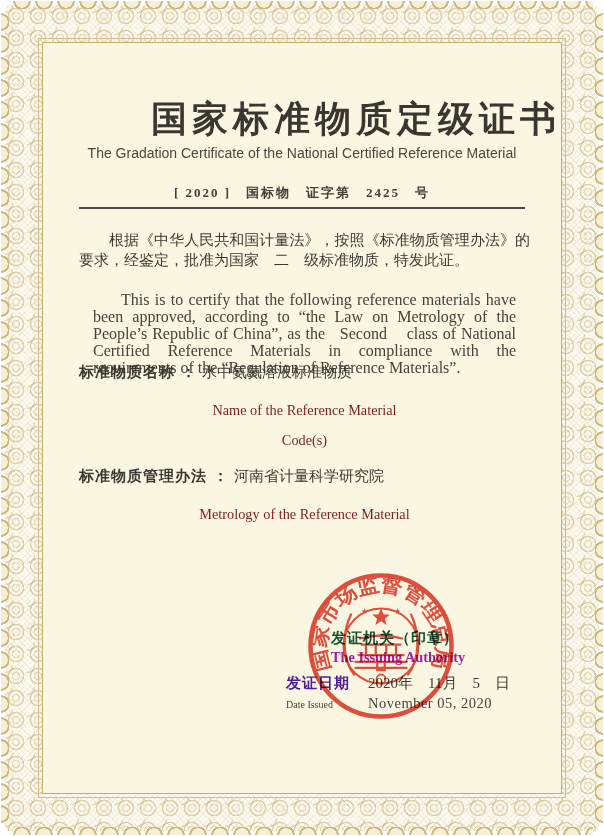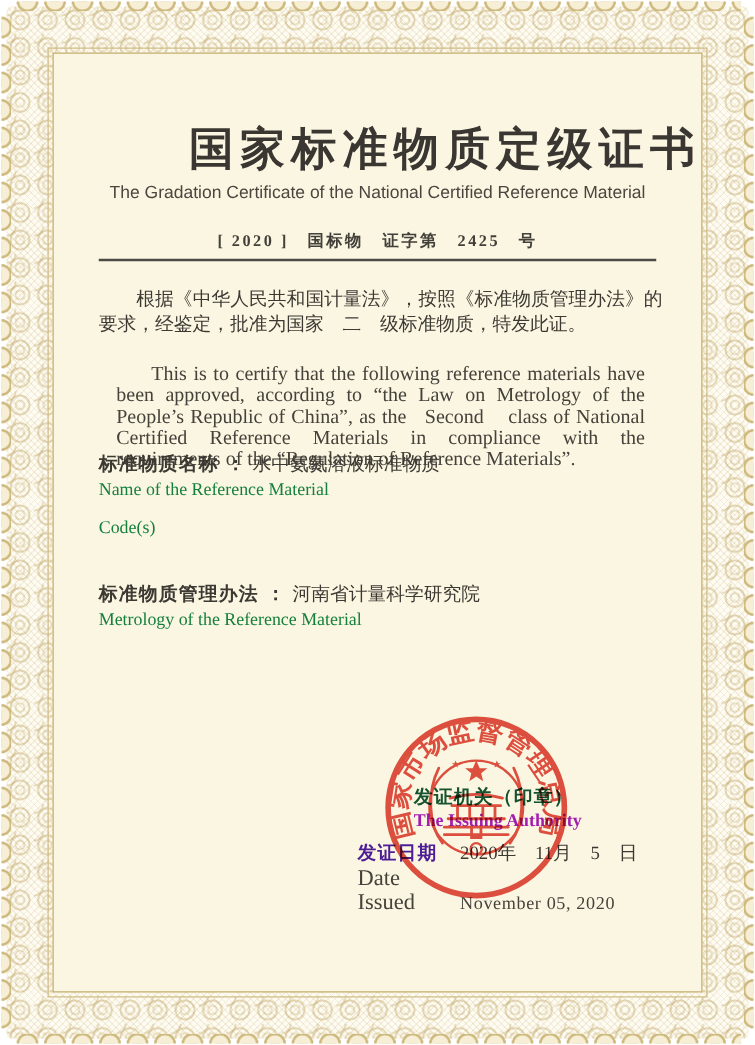--- a/index.html
+++ b/index.html
@@ -64,31 +64,31 @@
   .para-en{
     position:absolute;top:235px;left:36px;right:31px;margin:14px;
     font-size:16px;line-height:16.9px;text-align:justify;text-indent:28px;color:#45423c;
   }
 
   .field{position:absolute;left:36px;right:31px;}
   .f0{top:320px}.f1{top:369px}.f2{top:424px}
   .field-line{font-size:15px;line-height:19px;color:#3c3933;}
   .flabel{font-weight:bold;letter-spacing:1px;}
   .fsep{padding:0 6px;font-weight:bold;}
-  .field-en{font-size:14.3px;line-height:18px;margin-top:1px;color:#15803d;}
+  .field-en{font-size:14.3px;line-height:18px;margin-top:19px;color:#7f1d1d;text-align:center;}
 
   .issuer{position:absolute;left:288px;top:586px;}
   .issuer-cn{font-size:15px;font-weight:bold;letter-spacing:1px;line-height:19px;color:#14532d;}
   .issuer-en{font-size:14.3px;line-height:18px;color:#a21caf;font-weight:bold;}
 
   .issue-date{position:absolute;left:243px;top:630px;}
   .idr{line-height:19px;}
   .id-label-cn{display:inline-block;width:82px;font-size:15px;font-weight:bold;letter-spacing:1px;color:#4c1d95;}
   .id-value-cn{font-size:15px;color:#3c3933;}
-  .id-label-en{display:inline-block;width:82px;font-size:18px;color:#45423c;}
+  .id-label-en{display:inline-block;width:82px;font-size:10px;color:#45423c;}
   .id-value-en{font-size:14.5px;letter-spacing:.5px;color:#45423c;}
 
   .seal{
     position:absolute;left:263px;top:528px;width:150px;height:150px;
     color:var(--seal_red,#dc392b);
     mix-blend-mode:multiply;opacity:.88;
   }
 </style>
 </head>
 <body>

